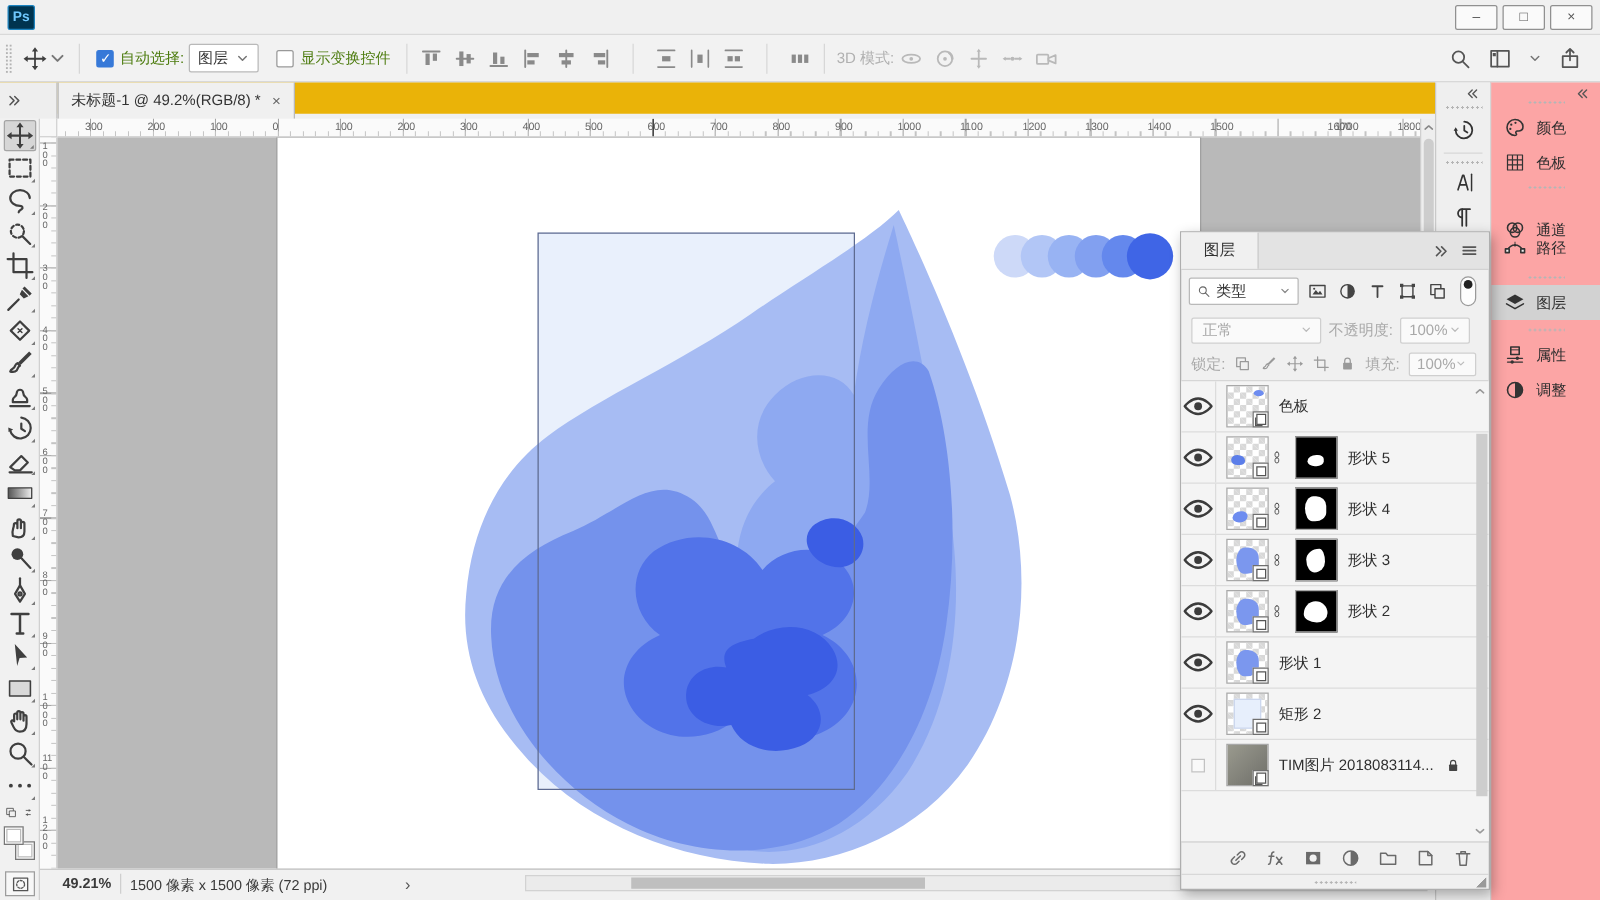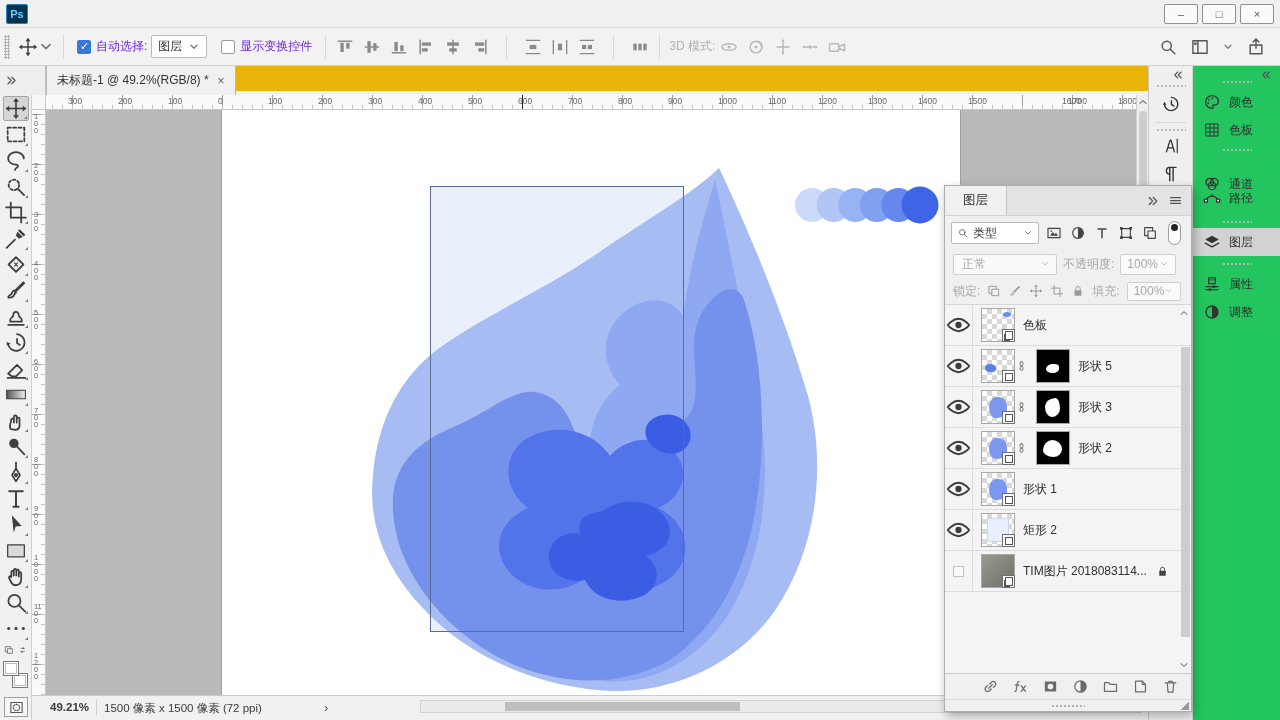--- a/index.html
+++ b/index.html
@@ -18,21 +18,21 @@
 
   
   #optionsbar { left:0; top:28px; width:1280px; height:38px; background:#f2f2f2; border-bottom:1px solid #cfcfcf; display:flex; align-items:center; font-size:12px; }
   .grip { width:6px; height:24px; margin:0 8px 0 4px; background-image:radial-gradient(#b3b3b3 1px, transparent 1.1px); background-size:3px 3px; }
   .obicon { width:20px; height:20px; display:inline-block; }
   .obicon.sm { width:16px; height:16px; }
   .obsep { width:1px; height:24px; background:#d7d7d7; margin:0 9px; }
   .obcheck { width:14px; height:14px; border:1px solid #999; background:#fff; border-radius:2px; margin:0 5px 0 4px; position:relative; }
   .obcheck.checked { background:#3779d8; border-color:#3779d8; }
   .obcheck.checked::after { content:"✓"; color:#fff; font-size:11px; position:absolute; left:2px; top:-1px; }
-  .oblabel { color:#6d28d9; margin-right:4px; }
+  .oblabel { color:#4d7c0f; margin-right:4px; }
   .oblabel.disabled { color:#b0b0b0; }
   .obselect { display:inline-flex; align-items:center; gap:6px; border:1px solid #b9b9b9; background:#fff; border-radius:2px; padding:2px 6px; margin-right:10px; color:#333; }
   #align-icons, #d3-icons { display:inline-flex; align-items:center; gap:7px; }
   #obright { margin-left:auto; display:flex; align-items:center; gap:12px; padding-right:14px; }
 
   
   #tabrow { left:0; top:66px; width:1148px; height:25px; background:#eab308; display:flex; }
   #tabcorner { width:46px; height:29px; background:#eeeeee; border-right:1px solid #c2c2c2; display:flex; align-items:center; padding-left:5px; gap:3px; }
   #doctab { height:29px; background:#f0f0f0; border-right:1px solid #b8b8b8; border-left:1px solid #b8b8b8; display:flex; align-items:center; padding:0 10px; font-size:12px; color:#333; gap:9px; }
   #tabclose { color:#666; font-size:12px; }
@@ -110,21 +110,21 @@
   .llock { width:13px; height:13px; margin-left:auto; margin-right:22px; flex:none; }
   #lp-thumbbar { position:absolute; right:1px; top:42px; width:9px; height:290px; background:#cdcdcd; }
   #lp-bottom { height:26px; border-top:1px solid #c9c9c9; display:flex; align-items:center; justify-content:flex-end; gap:13px; padding-right:12px; }
   #lp-bottom .icon { width:17px; height:17px; }
   #lp-grip { height:13px; border-top:1px solid #d8d8d8; position:relative; }
   #lp-grip::before { content:""; position:absolute; left:50%; top:4px; width:34px; height:4px; margin-left:-17px; background-image:radial-gradient(#b5b5b5 1px, transparent 1.1px); background-size:4px 4px; }
   #lp-grip::after { content:""; position:absolute; right:2px; bottom:2px; width:8px; height:8px; background:linear-gradient(135deg,transparent 50%,#9a9a9a 50%); }
 
   
   #dockicons { left:1148px; top:66px; width:44px; height:654px; background:#efefef; border-left:1px solid #c9c9c9; z-index:2; }
-  #docklabels { left:1192px; top:66px; width:88px; height:654px; background:#22c55e; border-left:1px solid #d6d6d6; z-index:2; }
+  #docklabels { left:1192px; top:66px; width:88px; height:654px; background:#fca5a5; border-left:1px solid #d6d6d6; z-index:2; }
   .collapse { position:absolute; top:3px; right:8px; width:12px; height:12px; color:#555; transform:scaleX(-1); }
   .dgrip { position:absolute; left:50%; width:30px; height:4px; margin-left:-15px; background-image:radial-gradient(#b5b5b5 1px, transparent 1.1px); background-size:4px 4px; }
   .ditem { position:absolute; left:0; width:100%; height:28px; display:flex; align-items:center; gap:8px; padding-left:10px; font-size:12px; color:#2e2e2e; }
   .ditem .icon { width:18px; height:18px; }
   .ditem.active { background:#d2d2d2; }
   .dico { position:absolute; left:50%; transform:translateX(-50%); width:20px; height:20px; color:#333; }
 
   
   #statusbar { left:32px; top:695px; width:1116px; height:25px; background:#f1f1f1; border-top:1px solid #cbcbcb; font-size:11.5px; color:#3a3a3a; }
   #sb-zoom { position:absolute; left:18px; top:5px;font-weight:bold; }
@@ -992,20 +992,46 @@
         <div class="lrow">
           <div class="leye">
             <svg viewBox="0 0 24 24" style="color:#3c3c3c;width:100%;height:100%;" xmlns="http://www.w3.org/2000/svg">
               <g fill="none" stroke="currentColor" stroke-width="1.7" stroke-linecap="round" stroke-linejoin="round">
                 <path d="M2.5 12S6.5 6.5 12 6.5 21.5 12 21.5 12 17.5 17.5 12 17.5 2.5 12 2.5 12z"></path>
                 <circle cx="12" cy="12" r="2.8" fill="currentColor" stroke="none"></circle>
               </g>
             </svg>
           </div>
           <div class="lthumb checker">
+            <span class="t-mark2"></span>
+            <span class="badge vector"></span>
+          </div>
+          <span class="llink">
+            <svg viewBox="0 0 24 24" style="color:#555;width:100%;height:100%;" xmlns="http://www.w3.org/2000/svg">
+              <g fill="none" stroke="currentColor" stroke-width="1.7" stroke-linecap="round" stroke-linejoin="round">
+                <rect x="8.8" y="2.5" width="6.4" height="9" rx="3.2"></rect>
+                <rect x="8.8" y="12.5" width="6.4" height="9" rx="3.2"></rect>
+              </g>
+            </svg>
+          </span>
+          <div class="lthumb mask">
+            <span class="mshape m-blob"></span>
+          </div>
+          <div class="lname">形状 4</div>
+        </div>
+        <div class="lrow">
+          <div class="leye">
+            <svg viewBox="0 0 24 24" style="color:#3c3c3c;width:100%;height:100%;" xmlns="http://www.w3.org/2000/svg">
+              <g fill="none" stroke="currentColor" stroke-width="1.7" stroke-linecap="round" stroke-linejoin="round">
+                <path d="M2.5 12S6.5 6.5 12 6.5 21.5 12 21.5 12 17.5 17.5 12 17.5 2.5 12 2.5 12z"></path>
+                <circle cx="12" cy="12" r="2.8" fill="currentColor" stroke="none"></circle>
+              </g>
+            </svg>
+          </div>
+          <div class="lthumb checker">
             <span class="t-blob"></span>
             <span class="badge vector"></span>
           </div>
           <span class="llink">
             <svg viewBox="0 0 24 24" style="color:#555;width:100%;height:100%;" xmlns="http://www.w3.org/2000/svg">
               <g fill="none" stroke="currentColor" stroke-width="1.7" stroke-linecap="round" stroke-linejoin="round">
                 <rect x="8.8" y="2.5" width="6.4" height="9" rx="3.2"></rect>
                 <rect x="8.8" y="12.5" width="6.4" height="9" rx="3.2"></rect>
               </g>
             </svg>

